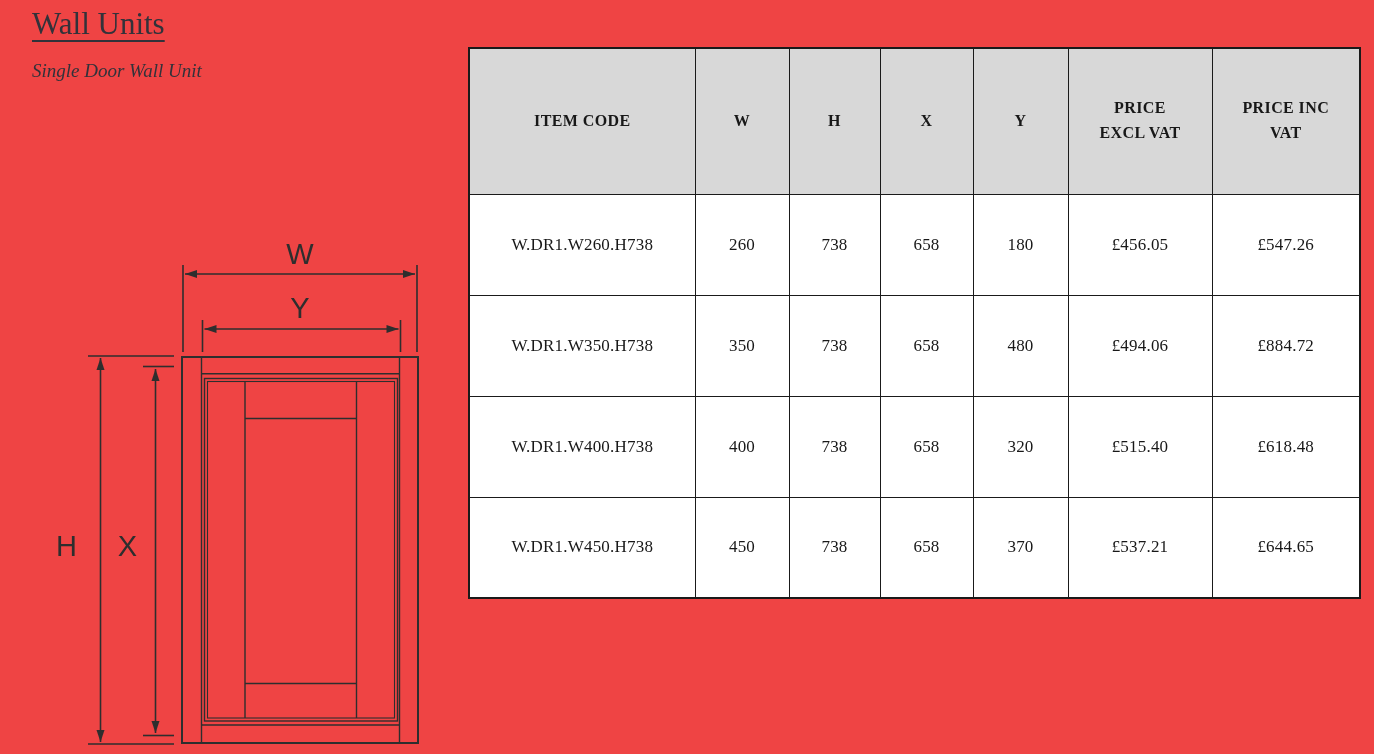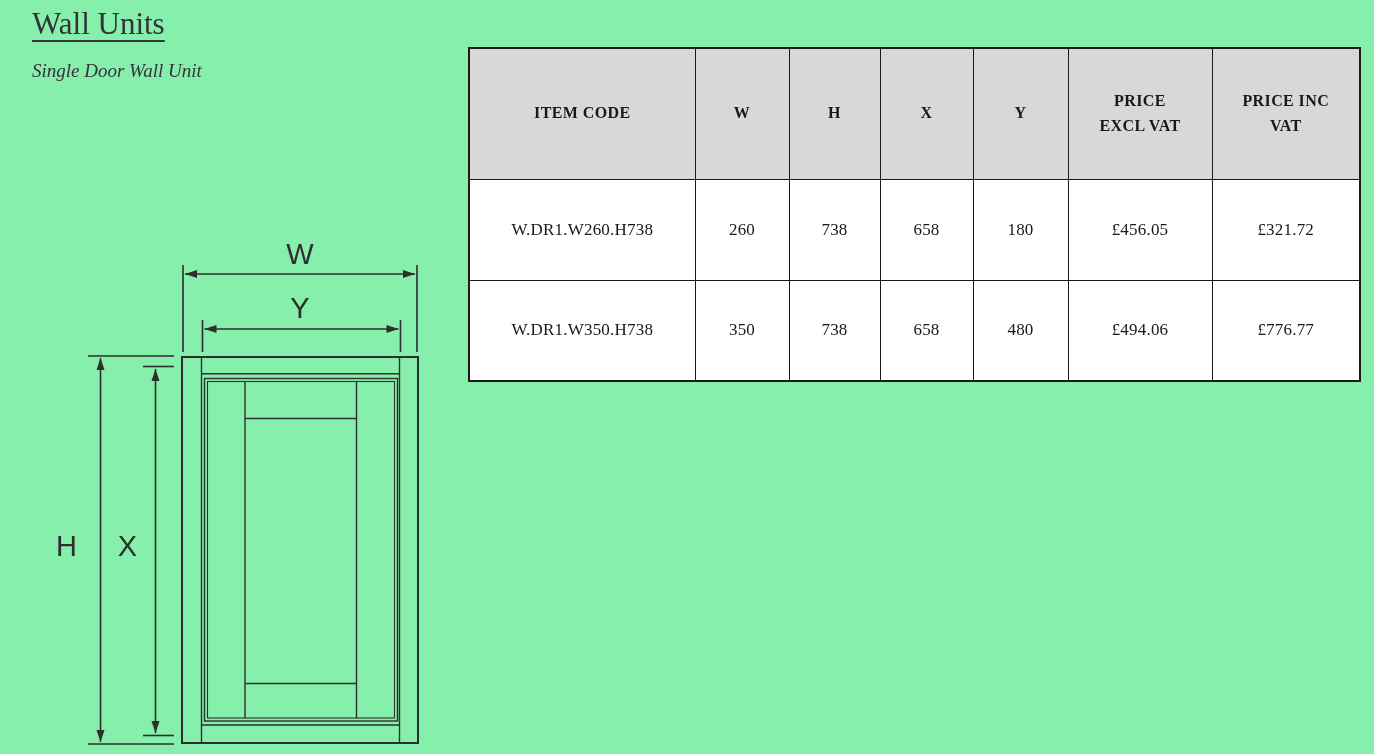--- a/index.html
+++ b/index.html
@@ -8,21 +8,21 @@
     --line-color:#2e2e2e;
     --text-color:#1c1c1c;
     --title-color:#32323a;
   }
   *{margin:0;padding:0;box-sizing:border-box;}
   html,body{background:#ffffff;}
   .page{
     position:relative;
     width:1374px;
     height:754px;
-    background:#86efac;
+    background:#ef4444;
     overflow:hidden;
     font-family:"Liberation Serif", serif;
     color:var(--text-color);
   }
 
   
   .title-block{position:absolute;left:32px;top:6px;}
   .page-title{
     font-family:"Liberation Serif", serif;
     font-size:31px;
@@ -72,21 +72,21 @@
   .price-table col.c3{width:93px;}
   .price-table col.c4{width:95px;}
   .price-table col.c5{width:144px;}
   .price-table col.c6{width:148px;}
   .price-table th,.price-table td{
     border:1.5px solid var(--border-color);
     text-align:center;
     vertical-align:middle;
     padding:0 4px;
   }
-  .price-table thead tr{height:131px;background:var(--header-bg);}
+  .price-table thead tr{height:146px;background:var(--header-bg);}
   .price-table th{
     font-weight:700;
     font-size:16px;
     letter-spacing:0.4px;
     line-height:1.55;
     color:#181818;
   }
   .price-table tbody tr{height:101px;background:#ffffff;}
   .price-table td{
     font-size:17px;
@@ -169,27 +169,45 @@
         </tr>
     </thead>
     <tbody id="table-body">
         <tr>
           <td>W.DR1.W260.H738</td>
           <td>260</td>
           <td>738</td>
           <td>658</td>
           <td>180</td>
           <td>£456.05</td>
-          <td>£321.72</td>
+          <td>£547.26</td>
         </tr>
         <tr>
           <td>W.DR1.W350.H738</td>
           <td>350</td>
           <td>738</td>
           <td>658</td>
           <td>480</td>
           <td>£494.06</td>
-          <td>£776.77</td>
+          <td>£884.72</td>
+        </tr>
+        <tr>
+          <td>W.DR1.W400.H738</td>
+          <td>400</td>
+          <td>738</td>
+          <td>658</td>
+          <td>320</td>
+          <td>£515.40</td>
+          <td>£618.48</td>
+        </tr>
+        <tr>
+          <td>W.DR1.W450.H738</td>
+          <td>450</td>
+          <td>738</td>
+          <td>658</td>
+          <td>370</td>
+          <td>£537.21</td>
+          <td>£644.65</td>
         </tr>
       </tbody>
   </table>
 
 </div>
 
 </body></html>

